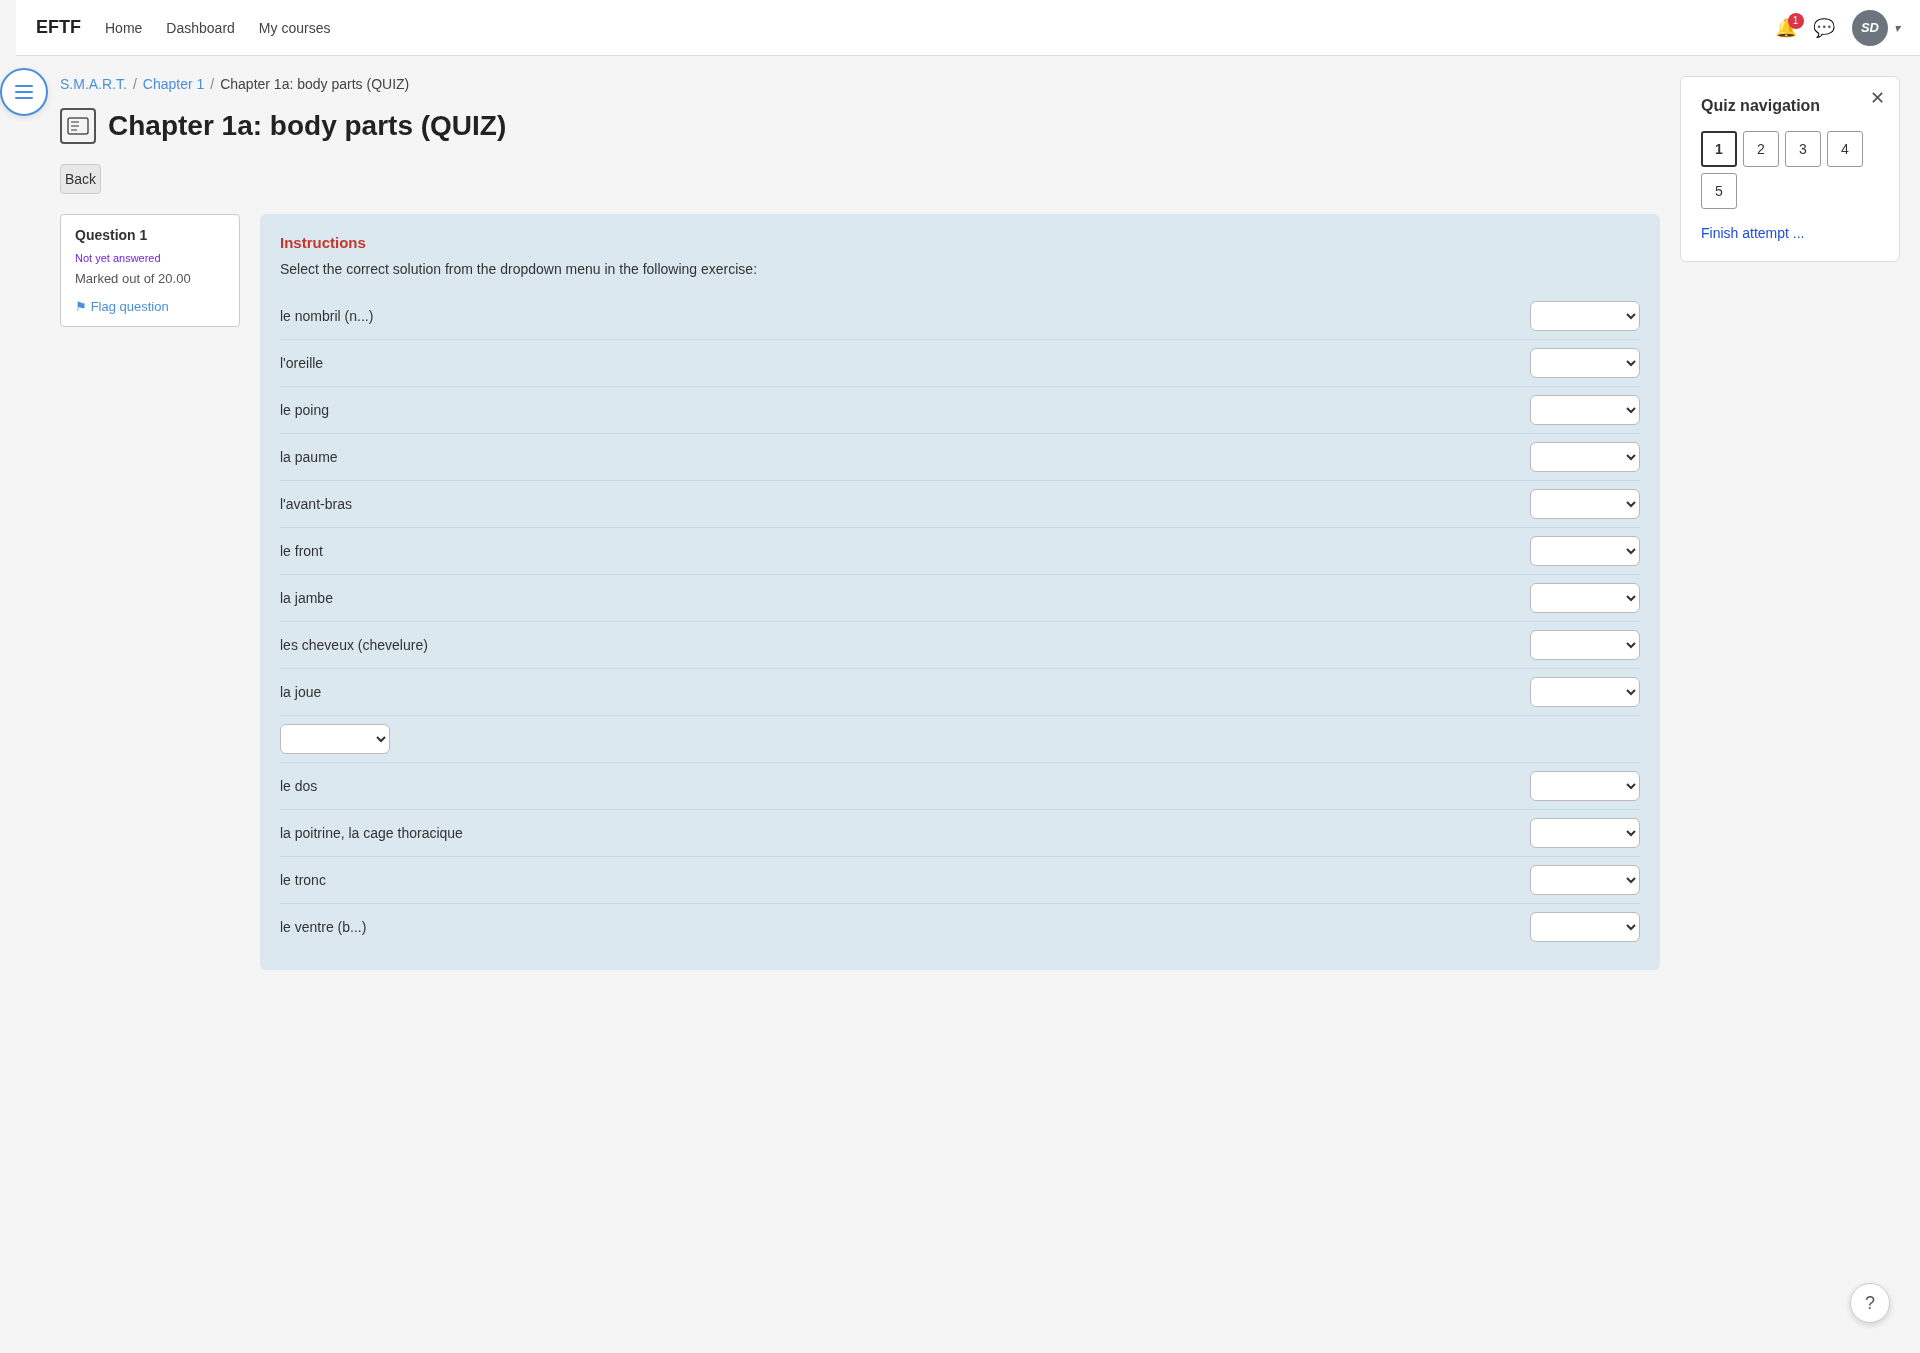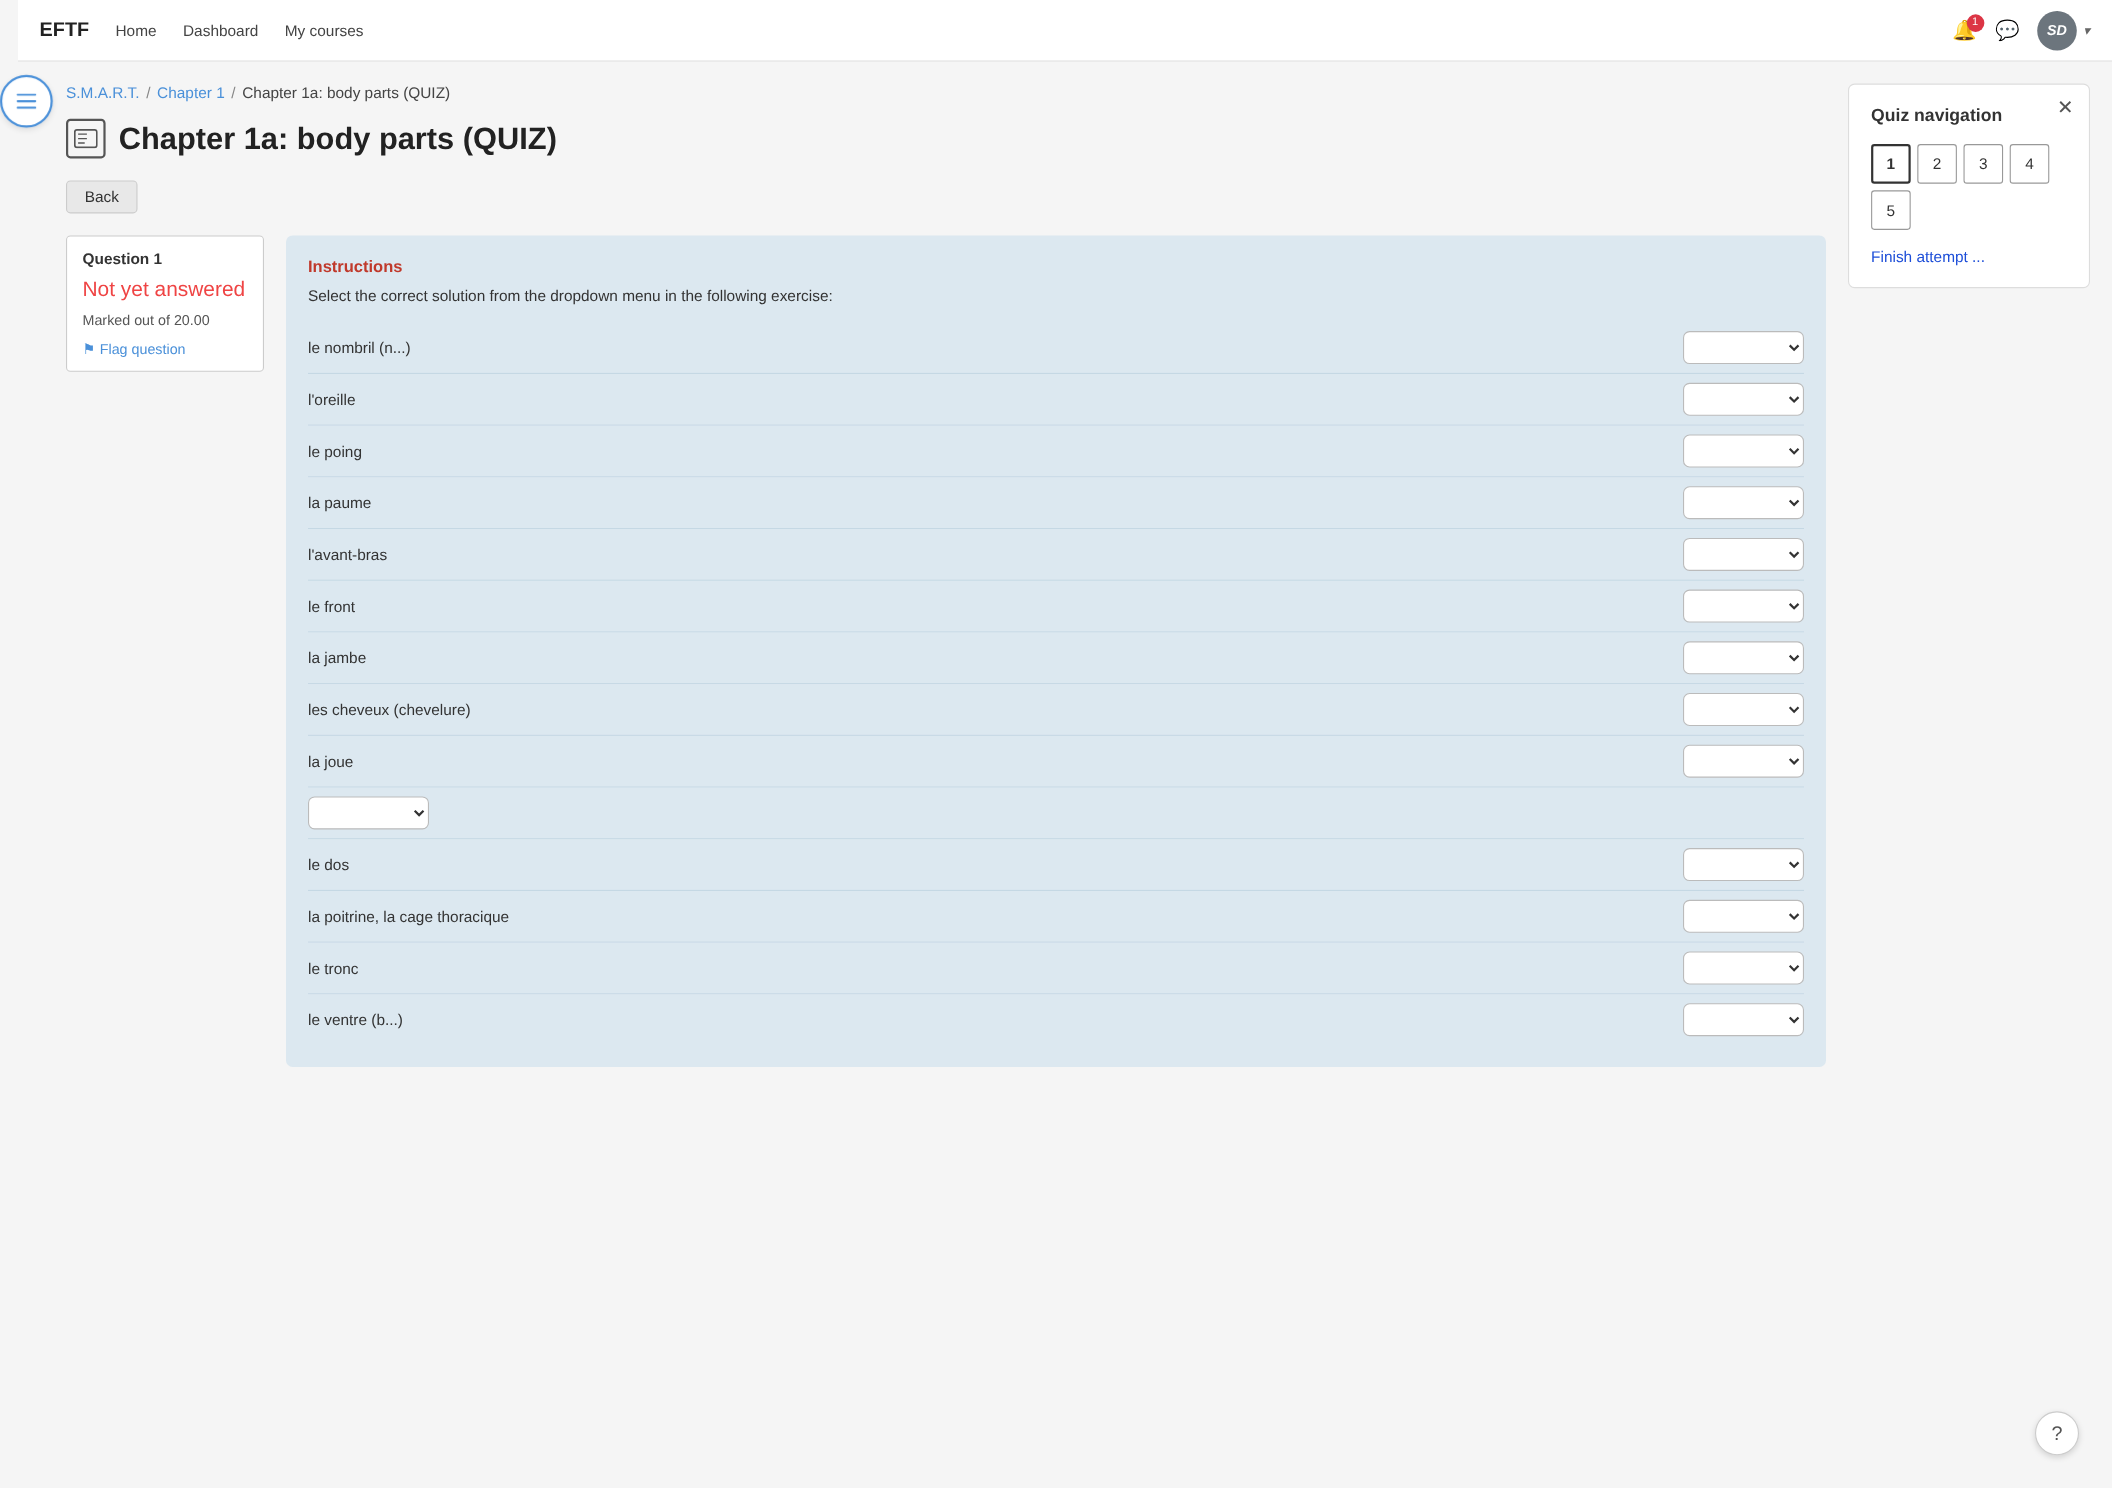--- a/index.html
+++ b/index.html
@@ -86,21 +86,21 @@
       display: flex; align-items: center; justify-content: center;
       font-size: 18px; color: #555;
     }
     .page-title { font-size: 28px; font-weight: 700; color: #222; }
 
     
     .back-btn {
       background: #e8e8e8;
       border: 1px solid #ccc;
       border-radius: 4px;
-      padding: 6px 16px;
+      padding: 6px 4px;
       cursor: pointer;
       font-size: 14px;
       color: #333;
       margin-bottom: 20px;
     }
 
     
     .quiz-body { display: flex; gap: 20px; }
 
     
@@ -108,21 +108,21 @@
       background: #fff;
       border: 1px solid #ccc;
       border-radius: 4px;
       padding: 12px 14px;
       width: 180px;
       min-width: 180px;
       height: fit-content;
     }
     .q-status-title { font-weight: 700; font-size: 14px; margin-bottom: 8px; }
     .q-status-title span { font-weight: 700; }
-    .q-status-row { font-size: 19px; color: #ef4444; margin-bottom: 4px; line-height: 1.4; }
+    .q-status-row { font-size: 11px; color: #6d28d9; margin-bottom: 4px; line-height: 1.4; }
     .q-status-marked { font-size: 13px; color: #555; margin-bottom: 10px; line-height: 1.4; }
     .flag-link { color: #4a90d9; cursor: pointer; font-size: 13px; display: flex; align-items: center; gap: 4px; }
 
     
     .question-content {
       flex: 1;
       background: #dce8f0;
       border-radius: 6px;
       padding: 20px;
     }

